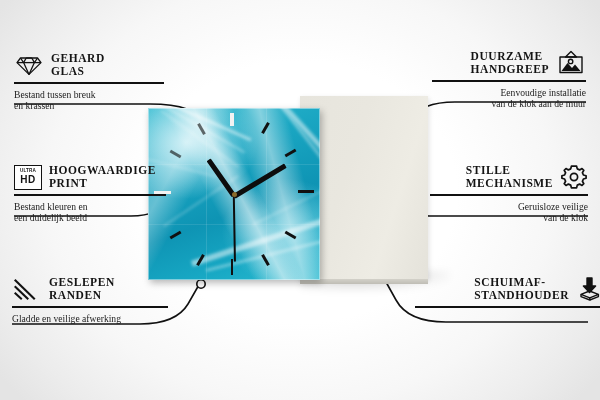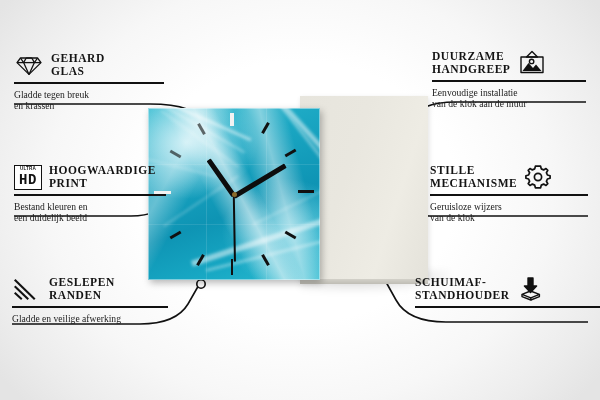--- a/index.html
+++ b/index.html
@@ -64,31 +64,31 @@
     font-weight:700;font-size:11.5px;letter-spacing:.55px;color:#141414;
     line-height:13px;text-transform:uppercase;
   }
   .ftitle .words{white-space:pre-line;}
   .frule{height:1.6px;background:#111;margin:4px 0 5px 0;}
   .fdesc{
     font-size:9.6px;line-height:11.6px;color:#1c1c1c;white-space:pre-line;
   }
   .left .ftitle{justify-content:flex-start;}
   .left .fdesc{text-align:left;}
-  .right .ftitle{}
-  .right .fdesc{text-align:left;font-family:Liberation Serif, serif;}
+  .right .ftitle{justify-content:flex-end;}
+  .right .fdesc{text-align:right;font-family:Liberation Serif, serif;}
   .ico{flex:0 0 auto;display:block;}
 
   .hd-badge{
     flex:0 0 auto;width:26px;height:23px;border:1.6px solid #111;
     display:flex;flex-direction:column;align-items:center;justify-content:center;
     line-height:1;background:#fff;
   }
   .hd-badge .u{font-size:4.6px;font-weight:700;letter-spacing:.2px;color:#111;font-family:"Liberation Sans",sans-serif;}
-  .hd-badge .h{font-size:14px;font-weight:700;color:#111;font-family:Liberation Mono, monospace;margin-top:.5px;}
+  .hd-badge .h{font-size:10px;font-weight:700;color:#111;font-family:Liberation Sans, sans-serif;margin-top:.5px;}
 </style>
 </head>
 <body>
 
 <div id="stage">
 
   <svg id="wires" viewBox="0 0 600 400">
     <g fill="none" stroke="#111111" stroke-width="1.6">
       <path d="M14,104 L150,104 Q196,104 206,124 L219,146"></path>
       <path d="M14,216 L131,216 Q160,216 168,199 L176,185"></path>
@@ -163,21 +163,21 @@
           <path d="M23.5,5 L20.4,9.6 L15,21.4"></path>
             <path d="M9.6,9.6 L12.2,5"></path>
           <path d="M20.4,9.6 L17.8,5"></path>
             <path d="M12.2,5 L17.8,5"></path>
         </g>
       </svg>
       <span class="words">GEHARD
 GLAS</span>
     </div>
     <div class="frule"></div>
-    <div class="fdesc">Gladde tegen breuk
+    <div class="fdesc">Bestand tussen breuk
 en krassen</div>
   </div>
 
   <div class="feature left" style="left:14px;top:164px;width:152px;">
     <div class="ftitle">
       <span class="hd-badge">
         <span class="u">ultra</span>
         <span class="h">HD</span>
       </span>
       <span class="words">HOOGWAARDIGE
@@ -227,21 +227,21 @@
       <span class="words">STILLE
 MECHANISME</span>
       <svg class="ico" width="28" height="26" viewBox="0 0 28 26">
         <g fill="none" stroke="#111" stroke-width="1.7" stroke-linejoin="round">
           <path d="M14,2.2 l2.6,0 0.7,2.7 2.3,1.0 2.4,-1.4 1.8,1.8 -1.4,2.4 1.0,2.3 2.7,0.7 0,2.6 -2.7,0.7 -1.0,2.3 1.4,2.4 -1.8,1.8 -2.4,-1.4 -2.3,1.0 -0.7,2.7 -2.6,0 -2.6,0 -0.7,-2.7 -2.3,-1.0 -2.4,1.4 -1.8,-1.8 1.4,-2.4 -1.0,-2.3 -2.7,-0.7 0,-2.6 2.7,-0.7 1.0,-2.3 -1.4,-2.4 1.8,-1.8 2.4,1.4 2.3,-1.0 0.7,-2.7 z"></path>
           <circle cx="14" cy="13" r="3.6"></circle>
         </g>
       </svg>
     </div>
     <div class="frule"></div>
-    <div class="fdesc">Geruisloze wijzers
+    <div class="fdesc">Geruisloze veilige
 van de klok</div>
   </div>
 
   <div class="feature right" style="left:415px;top:276px;width:189px;">
     <div class="ftitle">
       <span class="words">SCHUIMAF-
 STANDHOUDER</span>
       <svg class="ico" width="28" height="26" viewBox="0 0 28 26">
         <g fill="none" stroke="#111" stroke-width="1.4" stroke-linejoin="round">
           <path d="M11,2 h5 v8 h3.6 L13.5,16.5 L7.4,10 H11 Z" fill="#111" stroke="#111"></path>

